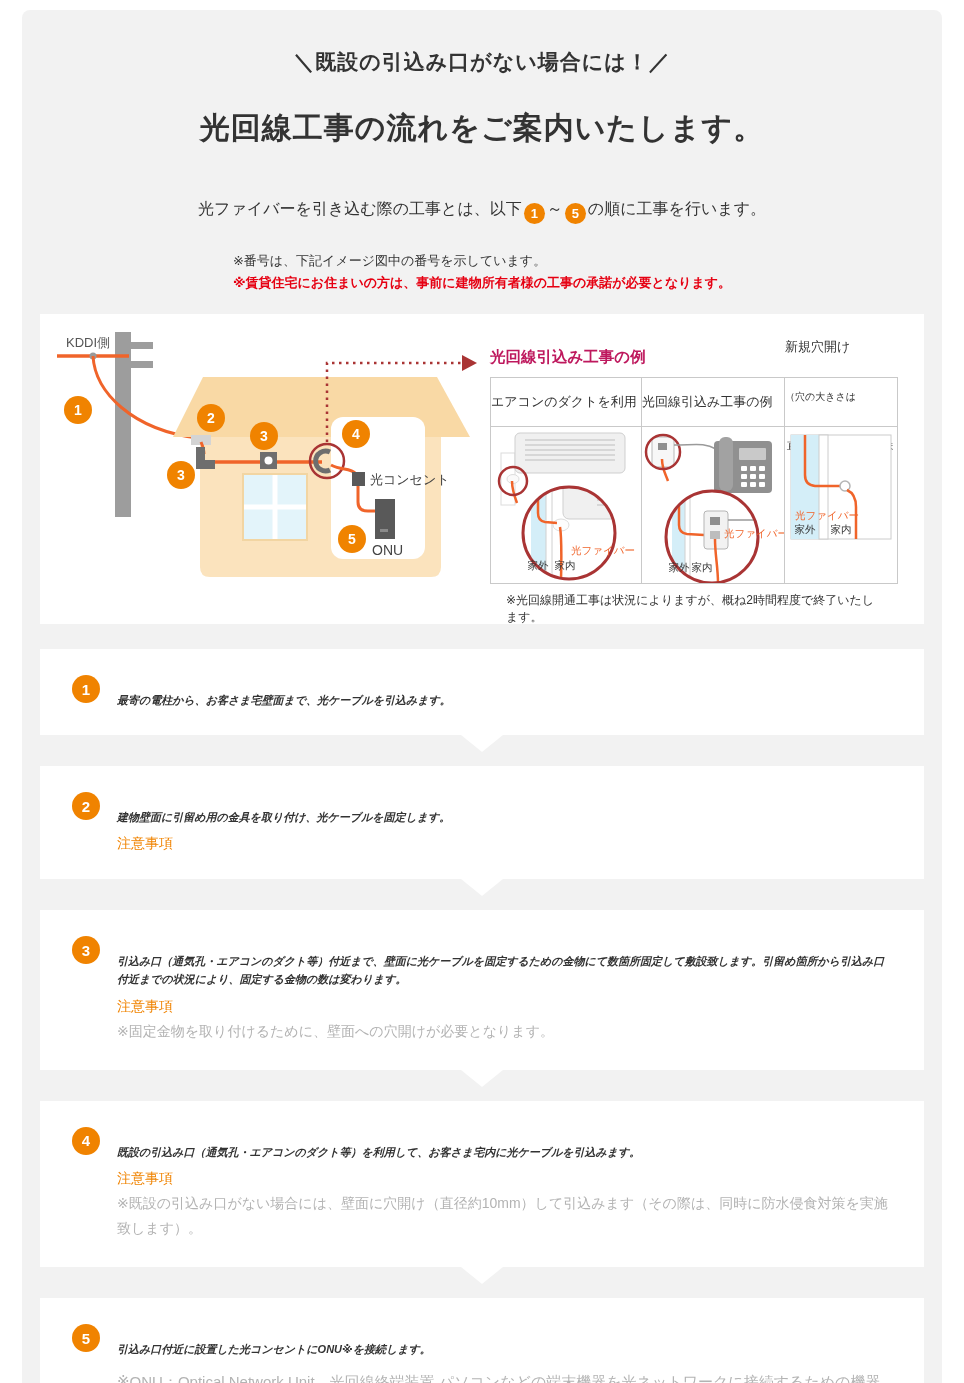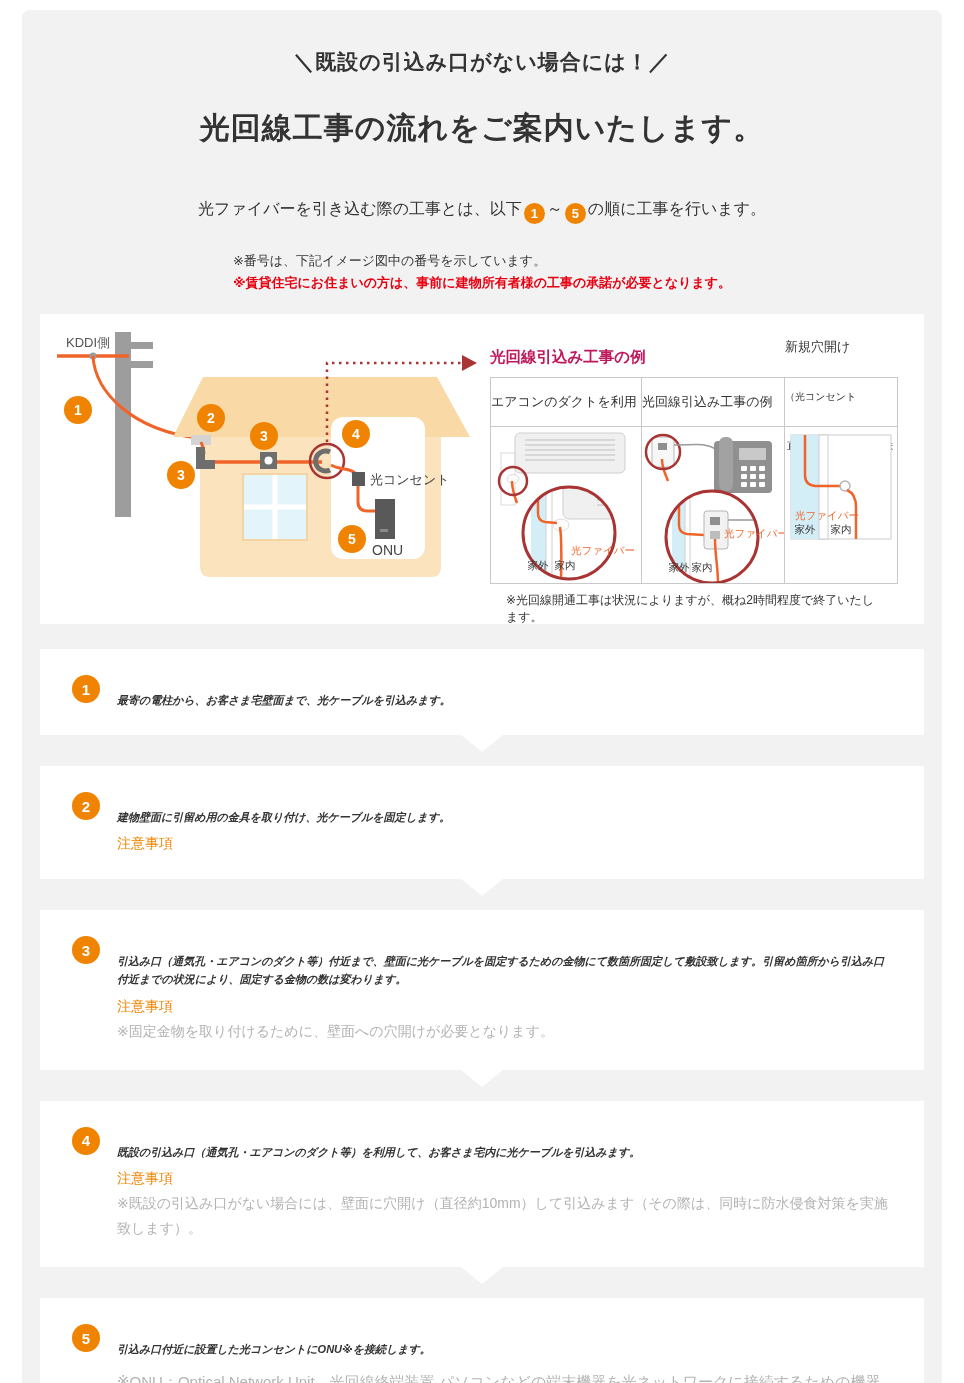--- a/index.html
+++ b/index.html
@@ -212,21 +212,21 @@
               <text x="37" y="144" font-size="10.5" fill="#333" text-anchor="middle">家外</text>
               <text x="60" y="144" font-size="10.5" fill="#333" text-anchor="middle">家内</text>
               <text x="82" y="110" font-size="10.5" fill="#f0642a">光ファイバー</text>
             </svg>
           </div>
         </div>
 
         <div class="ex-cell ex-c3">
           <div class="ex-head">
             <span>新規穴開け</span>
-            <span class="ex-head-sub">（光コンセント</span>
+            <span class="ex-head-sub">（穴の大きさは</span>
             <span class="ex-head-sub">直径10mm程度になります）</span>
           </div>
           <div class="ex-body">
             <svg width="112" height="156" viewBox="0 0 112 156">
               <rect x="6" y="8" width="100" height="104" fill="#fff" stroke="#ccc"></rect>
               <rect x="6" y="8" width="28" height="104" fill="#d4eef8"></rect>
               <rect x="34" y="8" width="9" height="104" fill="#fff" stroke="#ccc"></rect>
               <path d="M 20 8 V 48 Q 20 58 30 59 H 55" stroke="#f0642a" stroke-width="2.5" fill="none"></path>
               <circle cx="60" cy="59" r="5" fill="#fff" stroke="#b5b5b5" stroke-width="1.5"></circle>
               <path d="M 62 63 Q 71 67 71 80 V 112" stroke="#f0642a" stroke-width="2.5" fill="none"></path>

